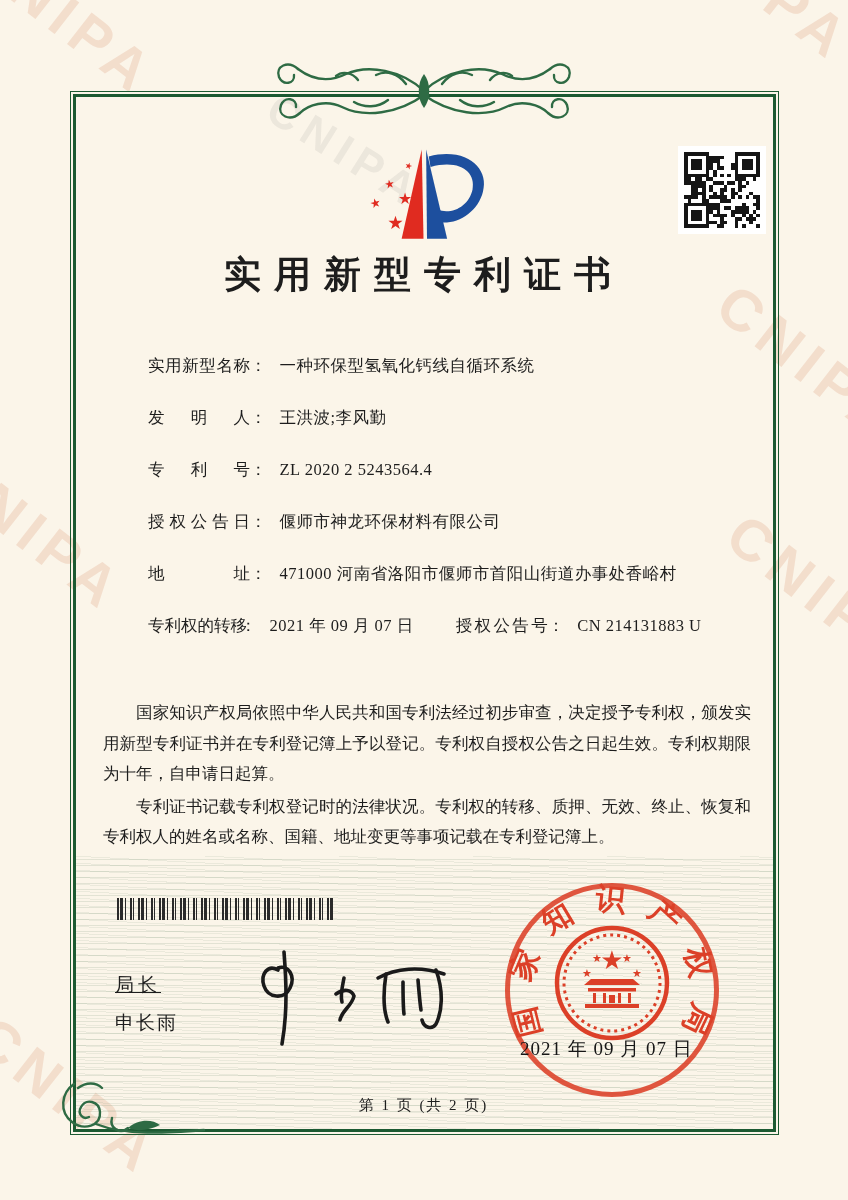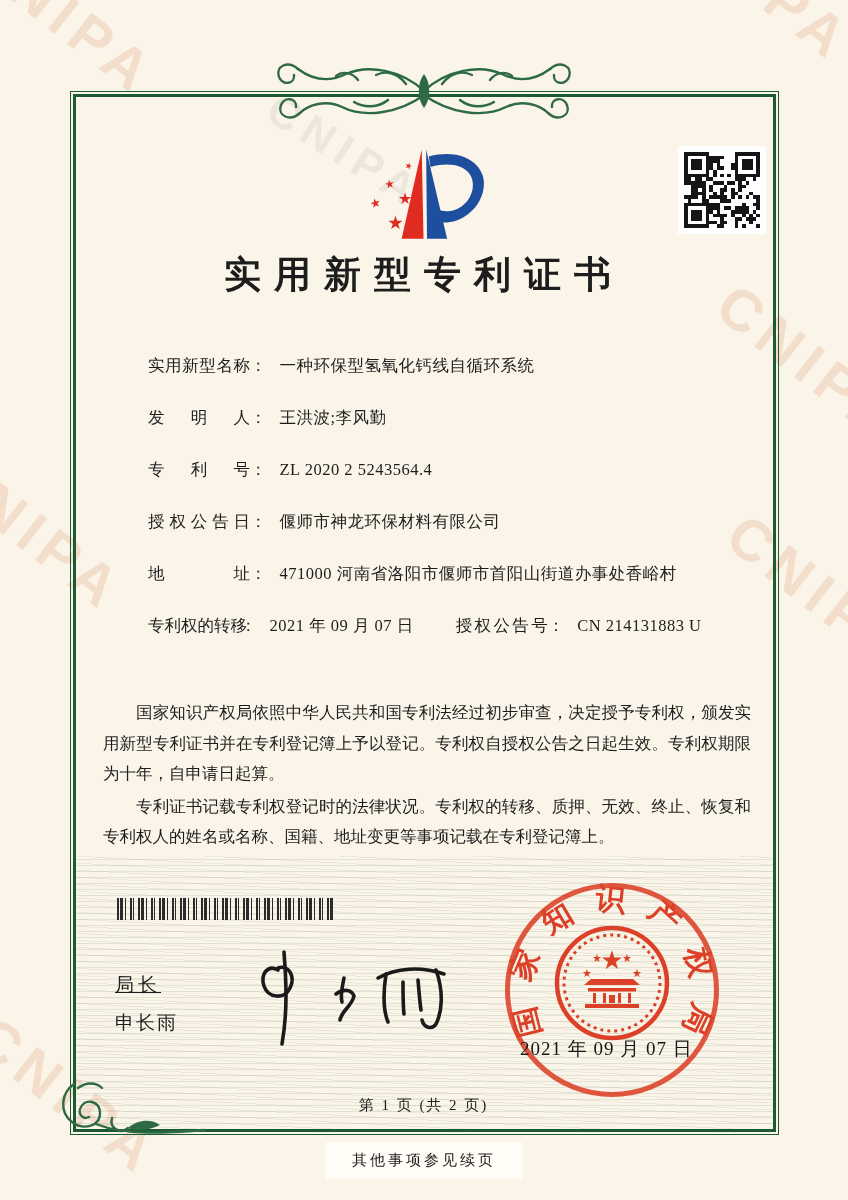--- a/index.html
+++ b/index.html
@@ -447,17 +447,14 @@
           <rect x="123" y="110" width="3" height="10"></rect>
           <rect x="104" y="112" width="6" height="8"></rect>
           <rect x="80" y="121" width="54" height="4"></rect>
         </g>
       </g>
     </svg>
   </div>
   <div class="seal-date">2021 年 09 月 07 日</div>
 
   <div class="page-info">第 1 页 (共 2 页)</div>
-  <div class="note">
-    <span>其他事项参见续页</span>
-  </div>
 
 </div>
 
 </body></html>

